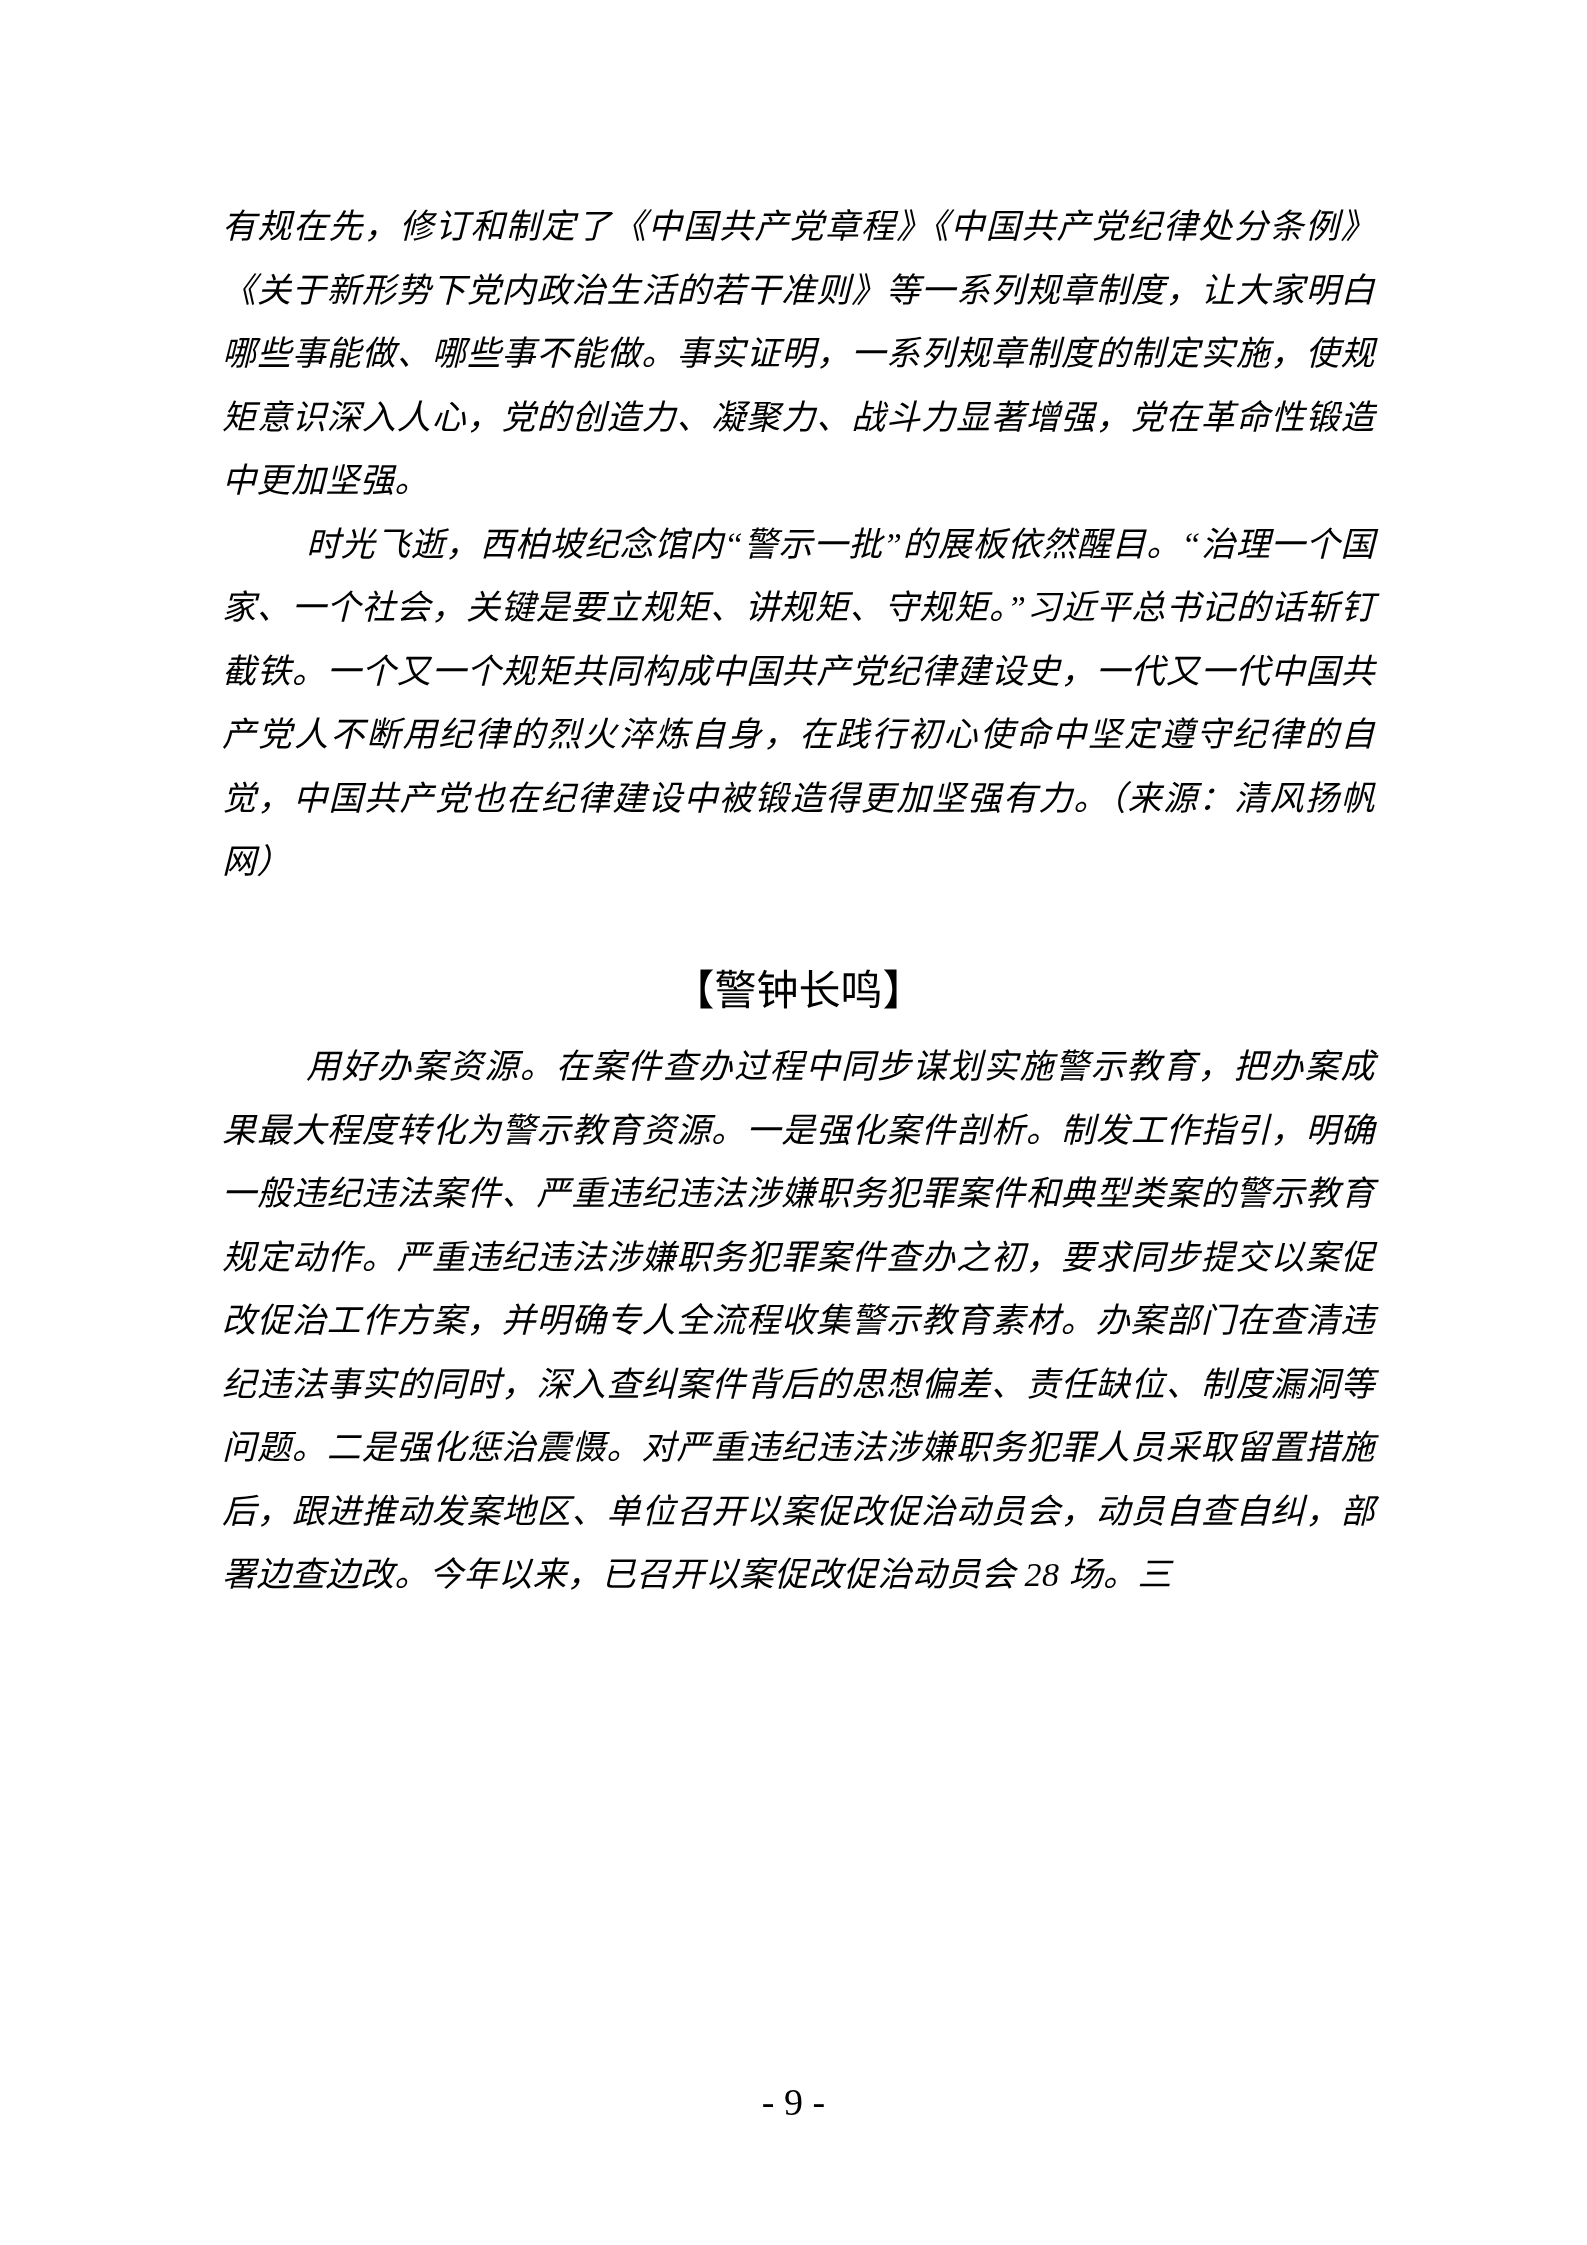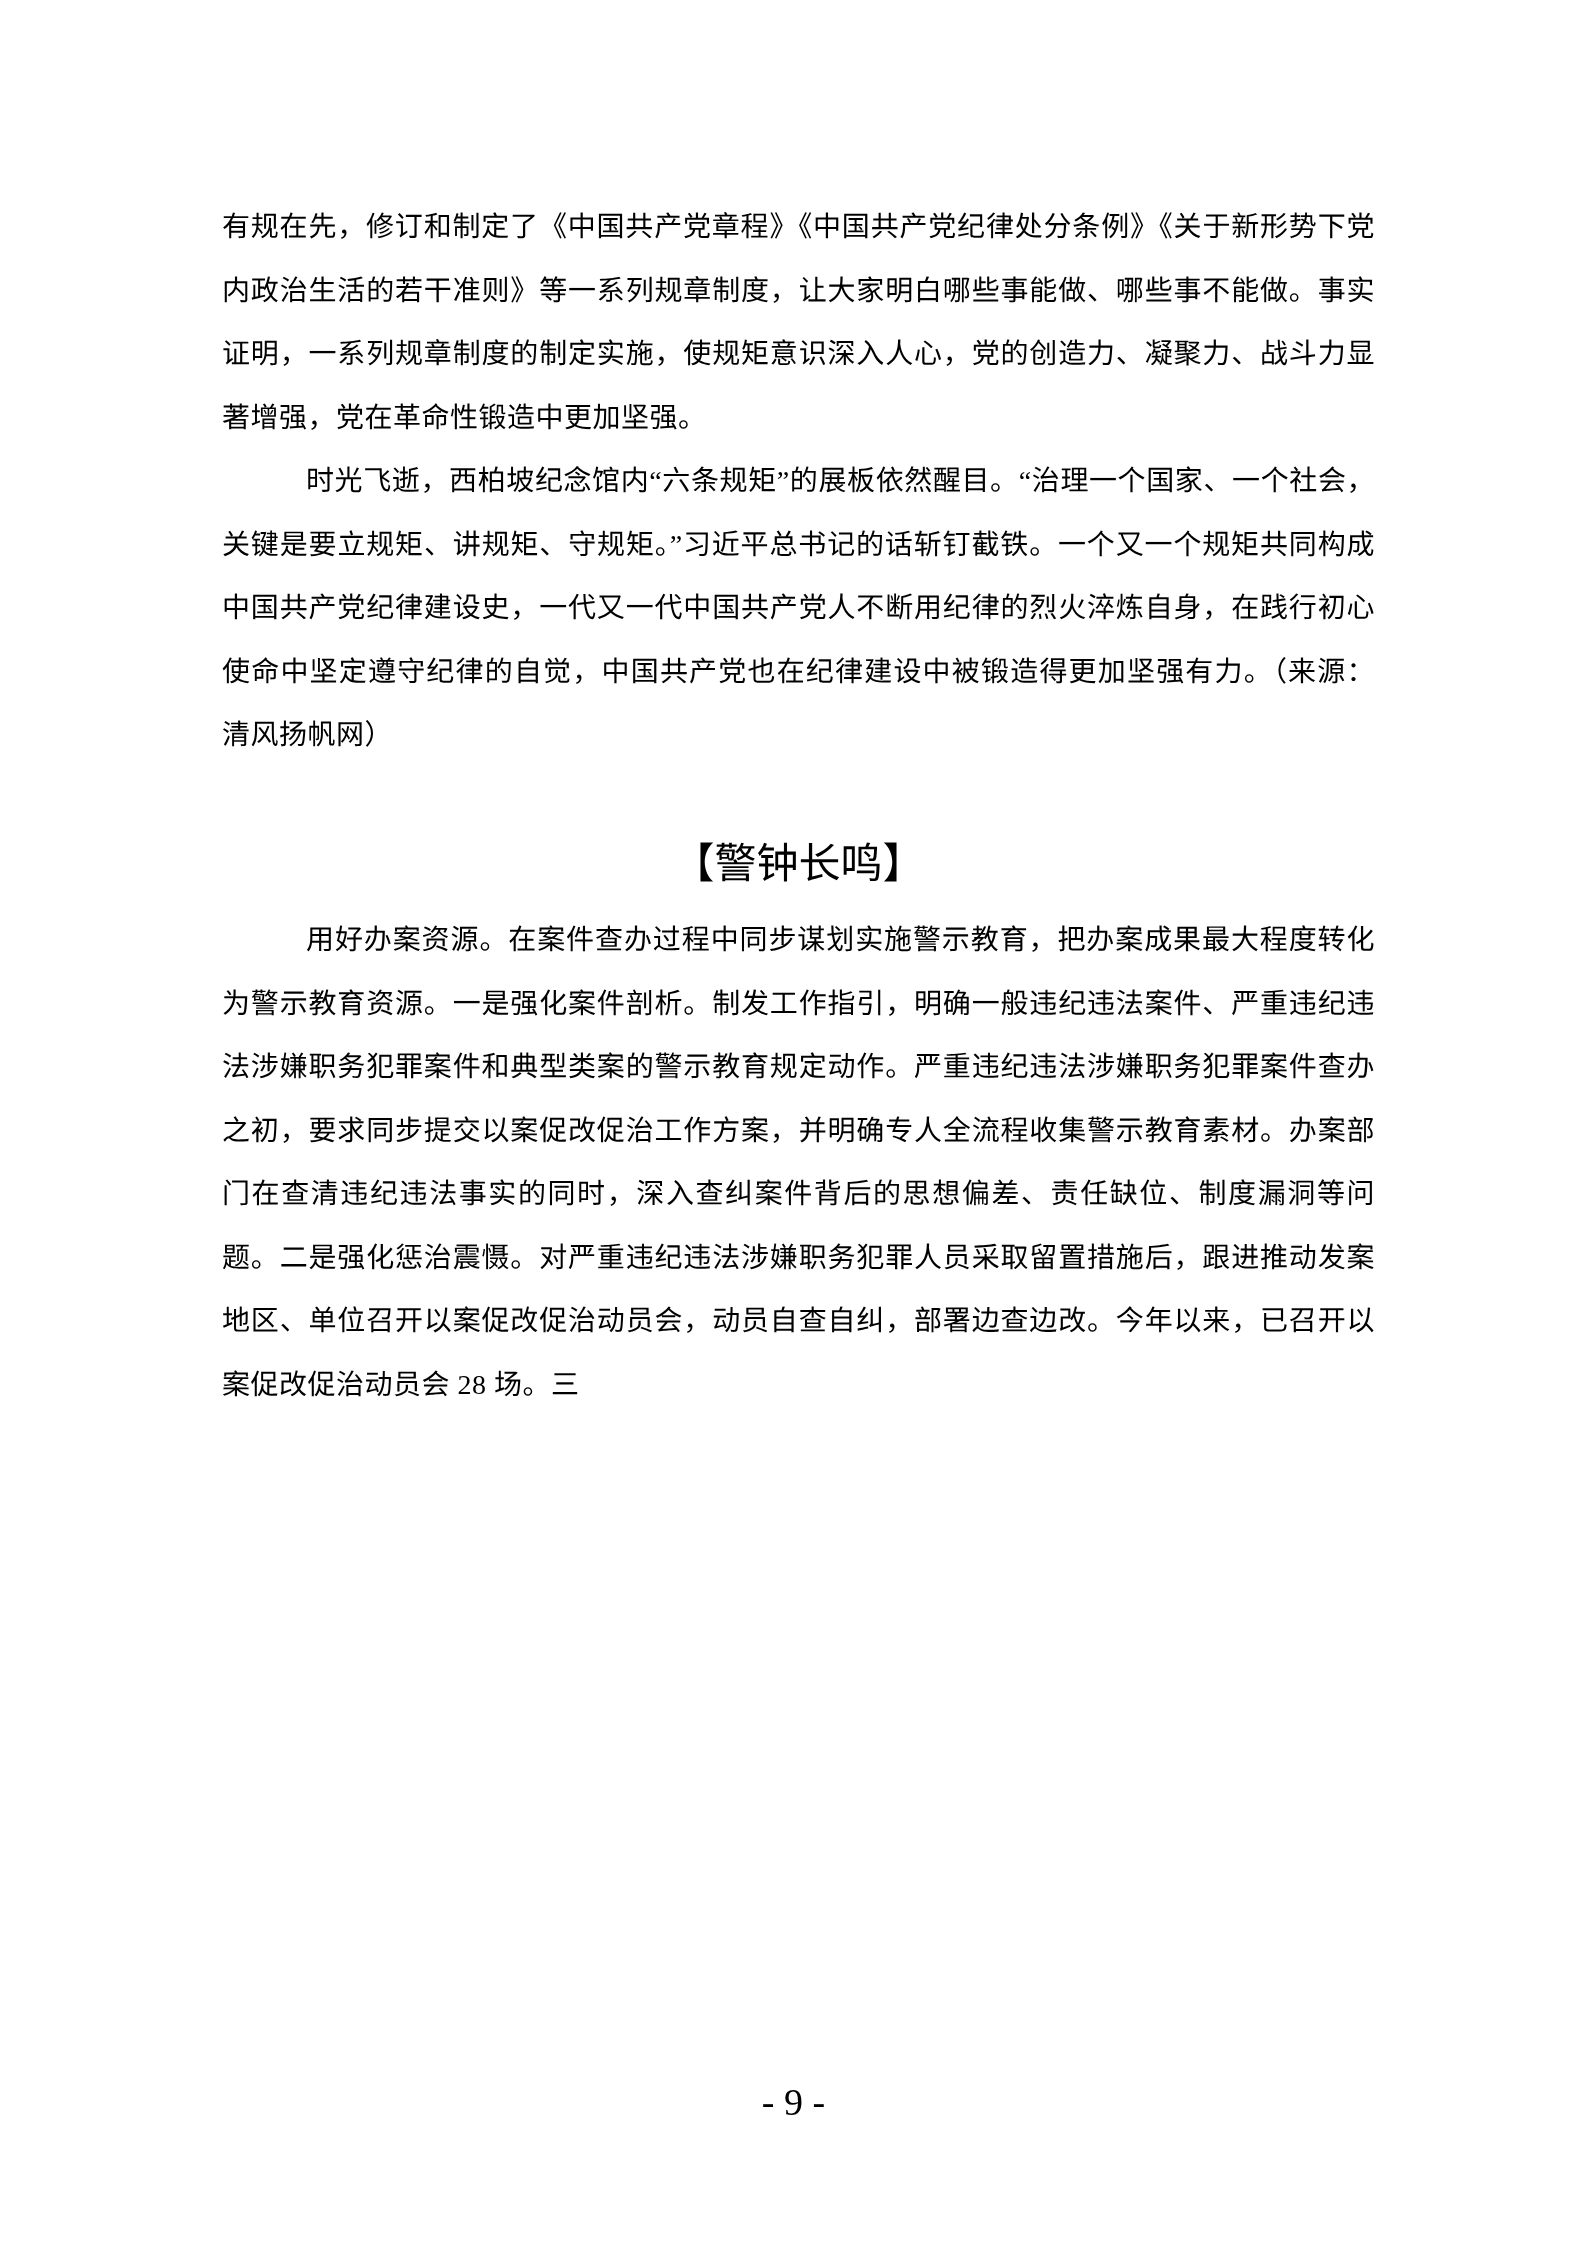--- a/index.html
+++ b/index.html
@@ -17,25 +17,26 @@
     overflow: hidden;
   }
   .content {
     position: absolute;
     left: 222px;
     top: 195px;
     width: 1153px;
   }
   .para {
     margin: 0;
-    font-size: 28px;
+    font-size: 34px;
     line-height: 63.5px;
     text-align: justify;
     text-justify: inter-ideograph;
     letter-spacing: 0.5px;
+    font-style: italic;
   }
   .para.indent {
     text-indent: 84px;
   }
   .section-label {
     margin: 66px 0 0 0;
     font-size: 42px;
     line-height: 63.5px;
     text-align: center;
   }
@@ -64,20 +65,20 @@
     line-height: 48px;
     font-family: "Liberation Serif", "DejaVu Serif", serif;
   }
 </style>
 </head>
 <body>
 
 <div class="page">
   <div class="content">
     <p class="para">有规在先，修订和制定了《中国共产党章程》《中国共产党纪律处分条例》《关于新形势下党内政治生活的若干准则》等一系列规章制度，让大家明白哪些事能做、哪些事不能做。事实证明，一系列规章制度的制定实施，使规矩意识深入人心，党的创造力、凝聚力、战斗力显著增强，党在革命性锻造中更加坚强。</p>
-    <p class="para indent">时光飞逝，西柏坡纪念馆内“六条规矩”的展板依然醒目。“治理一个国家、一个社会，关键是要立规矩、讲规矩、守规矩。”习近平总书记的话斩钉截铁。一个又一个规矩共同构成中国共产党纪律建设史，一代又一代中国共产党人不断用纪律的烈火淬炼自身，在践行初心使命中坚定遵守纪律的自觉，中国共产党也在纪律建设中被锻造得更加坚强有力。（来源：清风扬帆网）</p>
+    <p class="para indent">时光飞逝，西柏坡纪念馆内“警示一批”的展板依然醒目。“治理一个国家、一个社会，关键是要立规矩、讲规矩、守规矩。”习近平总书记的话斩钉截铁。一个又一个规矩共同构成中国共产党纪律建设史，一代又一代中国共产党人不断用纪律的烈火淬炼自身，在践行初心使命中坚定遵守纪律的自觉，中国共产党也在纪律建设中被锻造得更加坚强有力。（来源：清风扬帆网）</p>
     <p class="section-label">【警钟长鸣】</p>
     <p class="para indent last">用好办案资源。在案件查办过程中同步谋划实施警示教育，把办案成果最大程度转化为警示教育资源。一是强化案件剖析。制发工作指引，明确一般违纪违法案件、严重违纪违法涉嫌职务犯罪案件和典型类案的警示教育规定动作。严重违纪违法涉嫌职务犯罪案件查办之初，要求同步提交以案促改促治工作方案，并明确专人全流程收集警示教育素材。办案部门在查清违纪违法事实的同时，深入查纠案件背后的思想偏差、责任缺位、制度漏洞等问题。二是强化惩治震慑。对严重违纪违法涉嫌职务犯罪人员采取留置措施后，跟进推动发案地区、单位召开以案促改促治动员会，动员自查自纠，部署边查边改。今年以来，已召开以案促改促治动员会 28 场。三</p>
   </div>
   <div class="footer">
     <span>- 9 -</span>
   </div>
 </div>
 
 </body></html>

